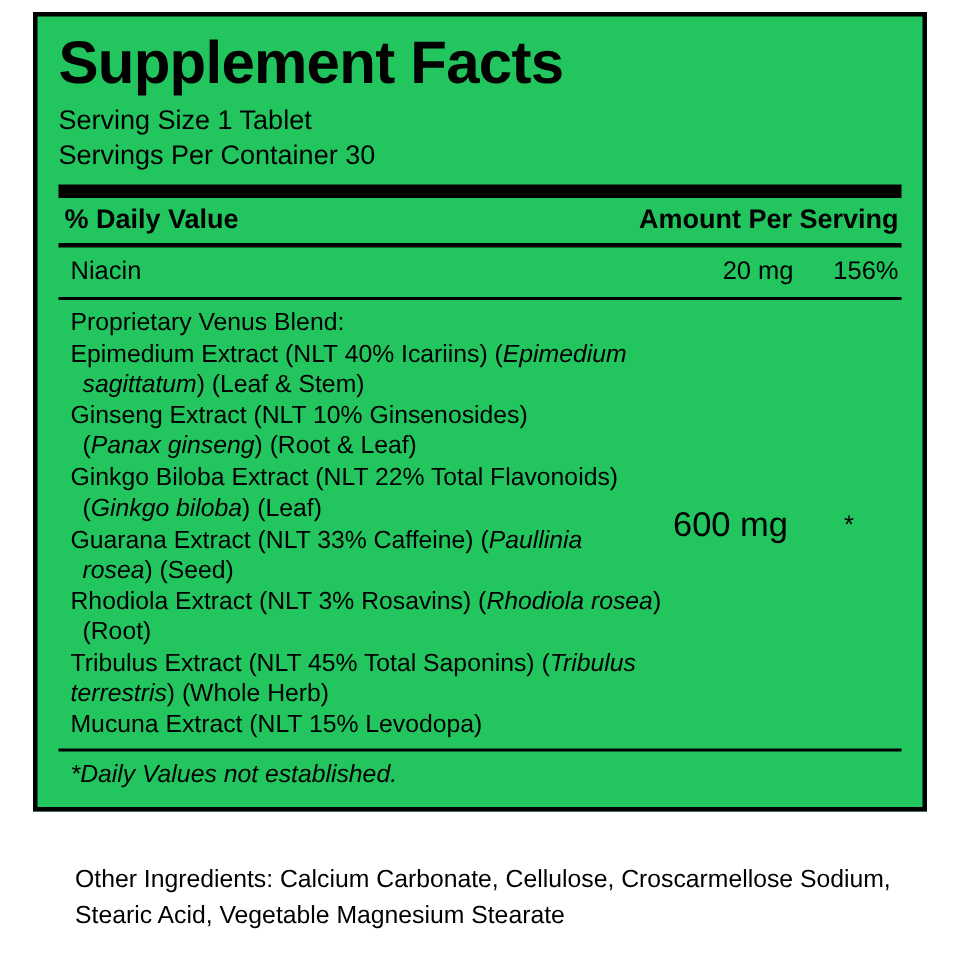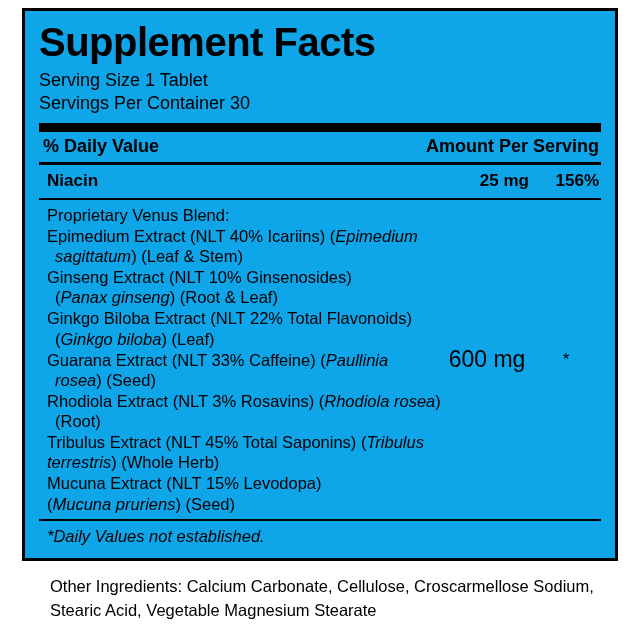--- a/index.html
+++ b/index.html
@@ -20,21 +20,21 @@
     height: 640px;
     box-sizing: border-box;
   }
   .panel {
     position: absolute;
     left: 22px;
     top: 8px;
     width: 596px;
     box-sizing: border-box;
     border: 3px solid #000000;
-    background: #0ea5e9;
+    background: #22c55e;
     padding: 8px 14px 10px 14px;
   }
   .title {
     font-size: 40px;
     font-weight: bold;
     letter-spacing: -0.5px;
     line-height: 1.05;
     margin: 2px 0 6px 0;
   }
   .serving-line {
@@ -59,21 +59,20 @@
     align-items: baseline;
     font-size: 18px;
     font-weight: bold;
     padding: 4px 2px 5px 4px;
   }
   .nutrient-row {
     display: flex;
     align-items: baseline;
     font-size: 17px;
     padding: 6px 2px 7px 8px;
-    font-weight: bold;
   }
   .nutrient-name { flex: 1 1 auto; }
   .nutrient-amt {
     flex: 0 0 auto;
     text-align: right;
     width: 90px;
   }
   .nutrient-dv {
     flex: 0 0 auto;
     text-align: right;
@@ -150,21 +149,21 @@
 
     <div class="amount-row">
       <span>% Daily Value</span>
       <span>Amount Per Serving</span>
     </div>
 
     <div class="rule-mid"></div>
 
     <div class="nutrient-row">
       <span class="nutrient-name">Niacin</span>
-      <span class="nutrient-amt">25 mg</span>
+      <span class="nutrient-amt">20 mg</span>
       <span class="nutrient-dv">156%</span>
     </div>
 
     <div class="rule-thin"></div>
 
     <div class="blend">
       <div class="blend-left">
         <div class="blend-head">Proprietary Venus Blend:</div>
 
         <div class="herb">
@@ -192,21 +191,20 @@
           <span class="cont"><span>(Root)</span></span>
         </div>
 
         <div class="herb">
           <span>Tribulus Extract (NLT 45% Total Saponins) (</span><em>Tribulus</em>
           <span class="cont" style="padding-left:0"><em>terrestris</em><span>) (Whole Herb)</span></span>
         </div>
 
         <div class="herb">
           <span>Mucuna Extract (NLT 15% Levodopa)</span>
-          <span class="cont" style="padding-left:0"><span>(</span><em>Mucuna pruriens</em><span>) (Seed)</span></span>
         </div>
       </div>
 
       <div class="blend-amt">600 mg</div>
       <div class="blend-dv">*</div>
     </div>
 
     <div class="rule-thin"></div>
 
     <div class="footnote">*Daily Values not established.</div>

